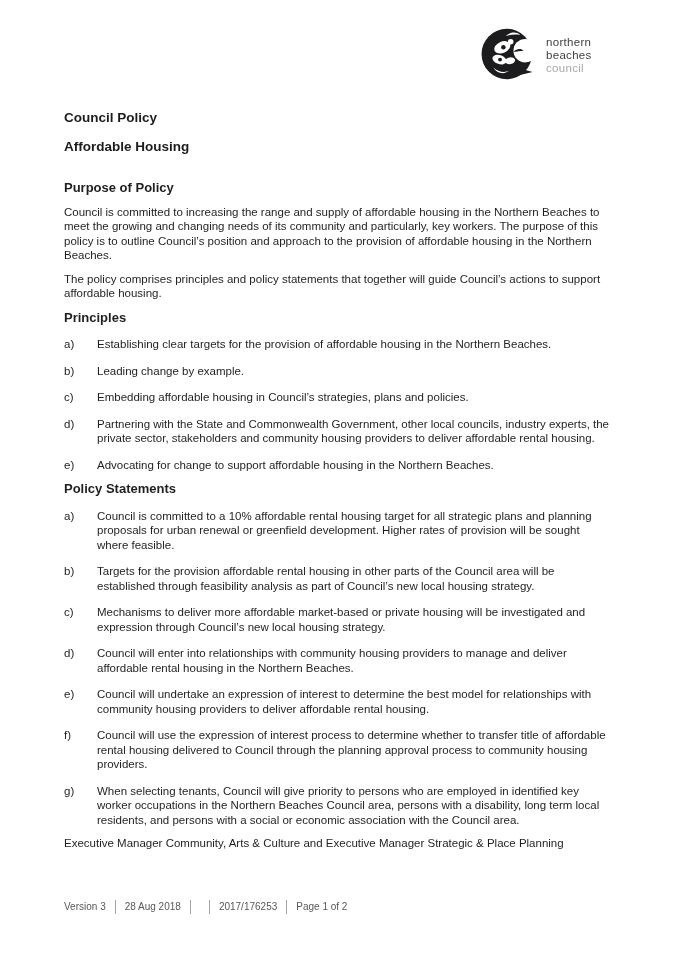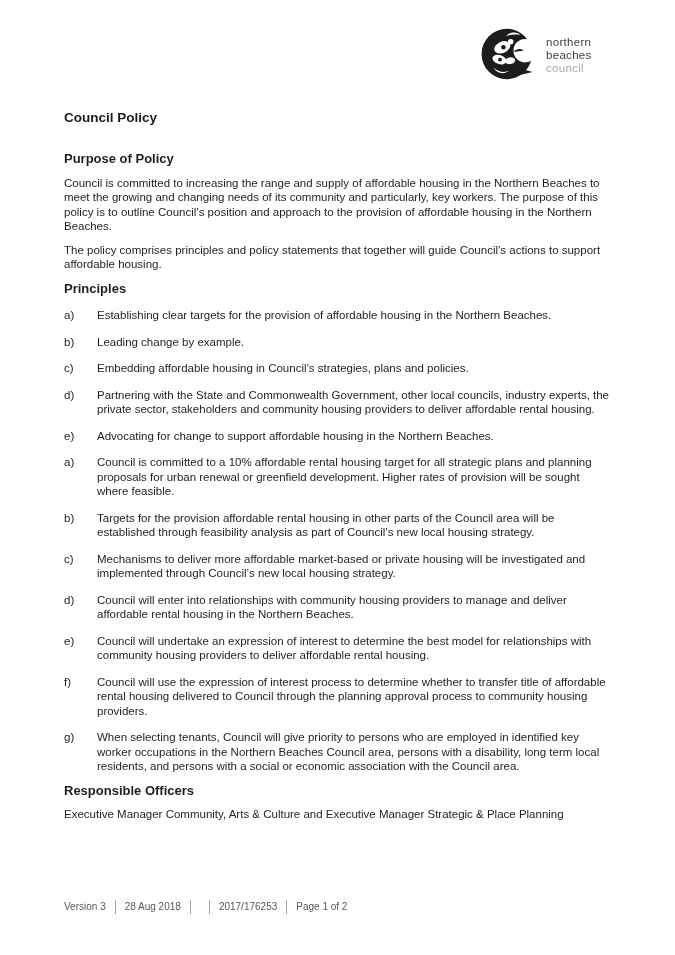--- a/index.html
+++ b/index.html
@@ -109,20 +109,21 @@
     <div class="logo-text">
       <div>northern</div>
       <div>beaches</div>
       <div class="muted">council</div>
     </div>
   </div>
 
   <div class="content">
 
     <div class="doc-title">Council Policy</div>
+    <div class="doc-title doc-subtitle">Affordable Housing</div>
 
     <div class="section-heading first">Purpose of Policy</div>
     <p class="para">Council is committed to increasing the range and supply of affordable housing in the Northern Beaches to meet the growing and changing needs of its community and particularly, key workers. The purpose of this policy is to outline Council’s position and approach to the provision of affordable housing in the Northern Beaches.</p>
     <p class="para">The policy comprises principles and policy statements that together will guide Council’s actions to support affordable housing.</p>
 
     <div class="section-heading">Principles</div>
 
     <div class="list-item">
       <span class="letter">a)</span>
       <span class="text">Establishing clear targets for the provision of affordable housing in the Northern Beaches.</span>
@@ -137,51 +138,51 @@
     </div>
     <div class="list-item">
       <span class="letter">d)</span>
       <span class="text">Partnering with the State and Commonwealth Government, other local councils, industry experts, the private sector, stakeholders and community housing providers to deliver affordable rental housing.</span>
     </div>
     <div class="list-item">
       <span class="letter">e)</span>
       <span class="text">Advocating for change to support affordable housing in the Northern Beaches.</span>
     </div>
 
+    <div class="section-heading">Policy Statements</div>
 
     <div class="list-item">
       <span class="letter">a)</span>
       <span class="text">Council is committed to a 10% affordable rental housing target for all strategic plans and planning proposals for urban renewal or greenfield development. Higher rates of provision will be sought where feasible.</span>
     </div>
     <div class="list-item">
       <span class="letter">b)</span>
       <span class="text">Targets for the provision affordable rental housing in other parts of the Council area will be established through feasibility analysis as part of Council’s new local housing strategy.</span>
     </div>
     <div class="list-item">
       <span class="letter">c)</span>
-      <span class="text">Mechanisms to deliver more affordable market-based or private housing will be investigated and implemented through Council’s new local housing strategy.</span>
+      <span class="text">Mechanisms to deliver more affordable market-based or private housing will be investigated and expression through Council’s new local housing strategy.</span>
     </div>
     <div class="list-item">
       <span class="letter">d)</span>
       <span class="text">Council will enter into relationships with community housing providers to manage and deliver affordable rental housing in the Northern Beaches.</span>
     </div>
     <div class="list-item">
       <span class="letter">e)</span>
       <span class="text">Council will undertake an expression of interest to determine the best model for relationships with community housing providers to deliver affordable rental housing.</span>
     </div>
     <div class="list-item">
       <span class="letter">f)</span>
       <span class="text">Council will use the expression of interest process to determine whether to transfer title of affordable rental housing delivered to Council through the planning approval process to community housing providers.</span>
     </div>
     <div class="list-item">
       <span class="letter">g)</span>
       <span class="text">When selecting tenants, Council will give priority to persons who are employed in identified key worker occupations in the Northern Beaches Council area, persons with a disability, long term local residents, and persons with a social or economic association with the Council area.</span>
     </div>
 
-    <div class="section-heading">Responsible Officers</div>
     <p class="para">Executive Manager Community, Arts &amp; Culture and Executive Manager Strategic &amp; Place Planning</p>
 
   </div>
 
   <div class="footer">
     <span>Version 3</span>
     <span class="sep"></span>
     <span>28 Aug 2018</span>
     <span class="sep"></span>
     <span class="sep"></span>

